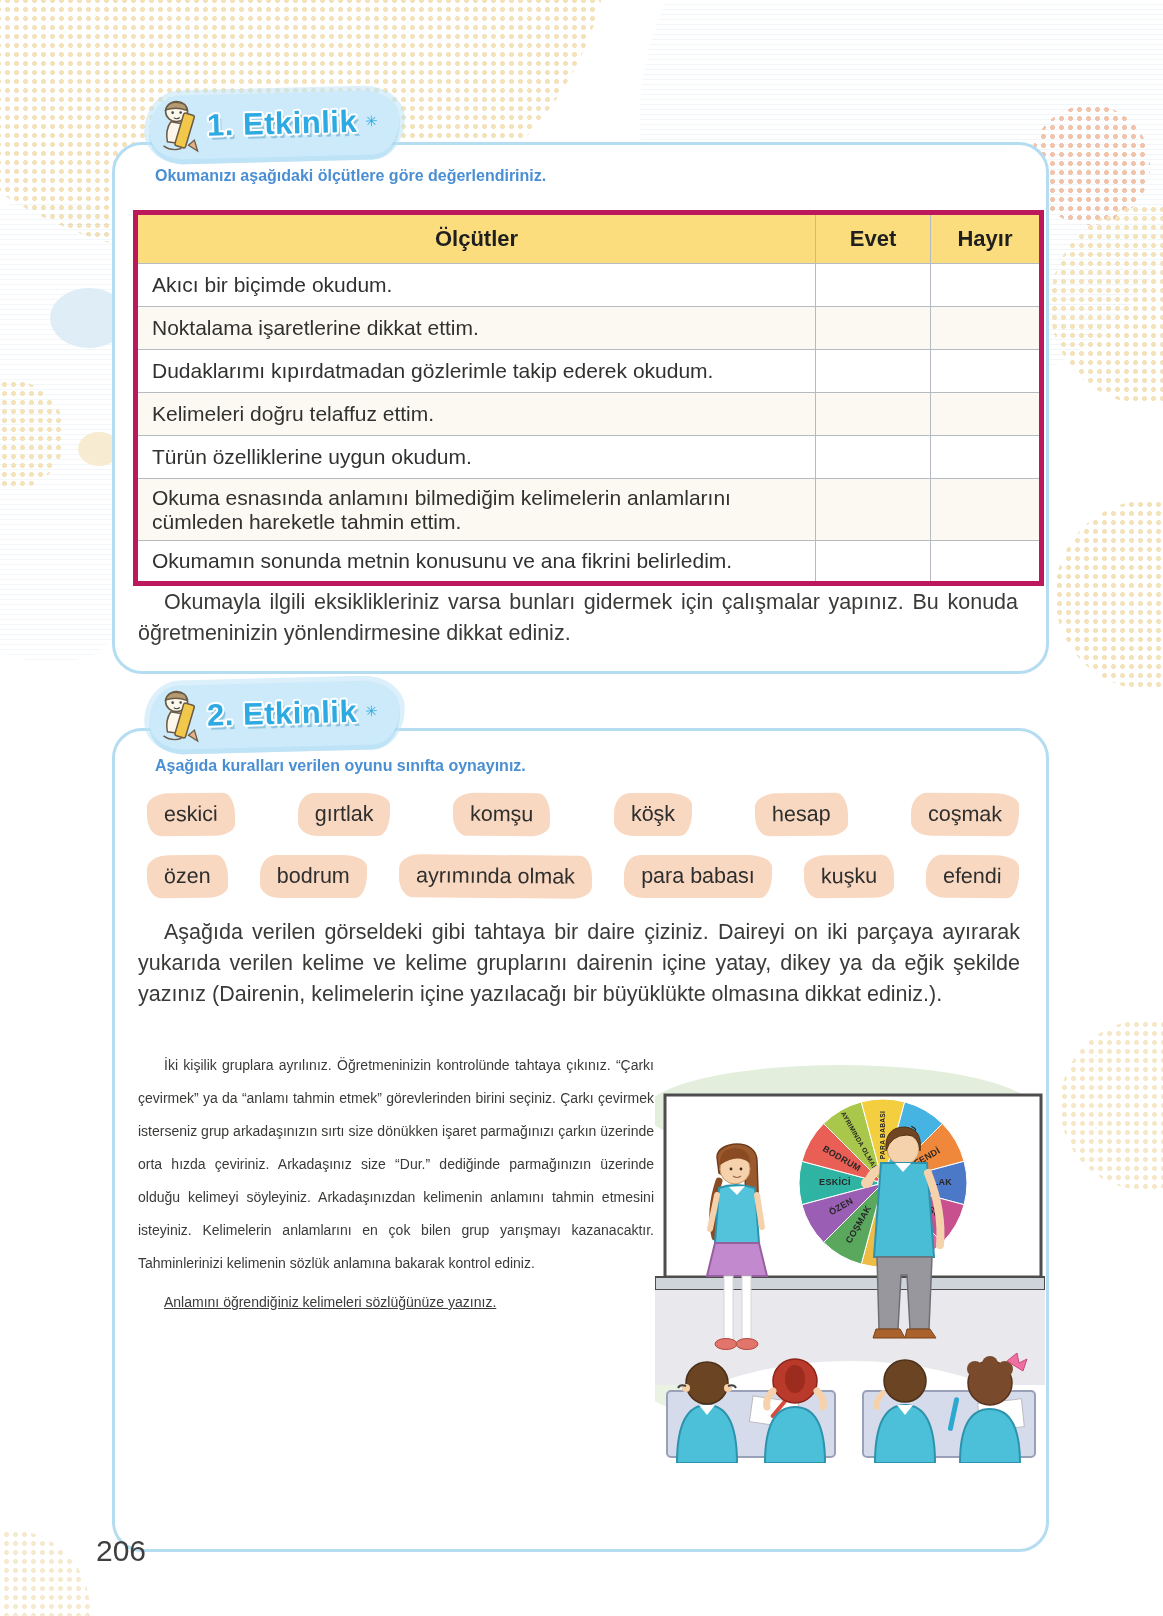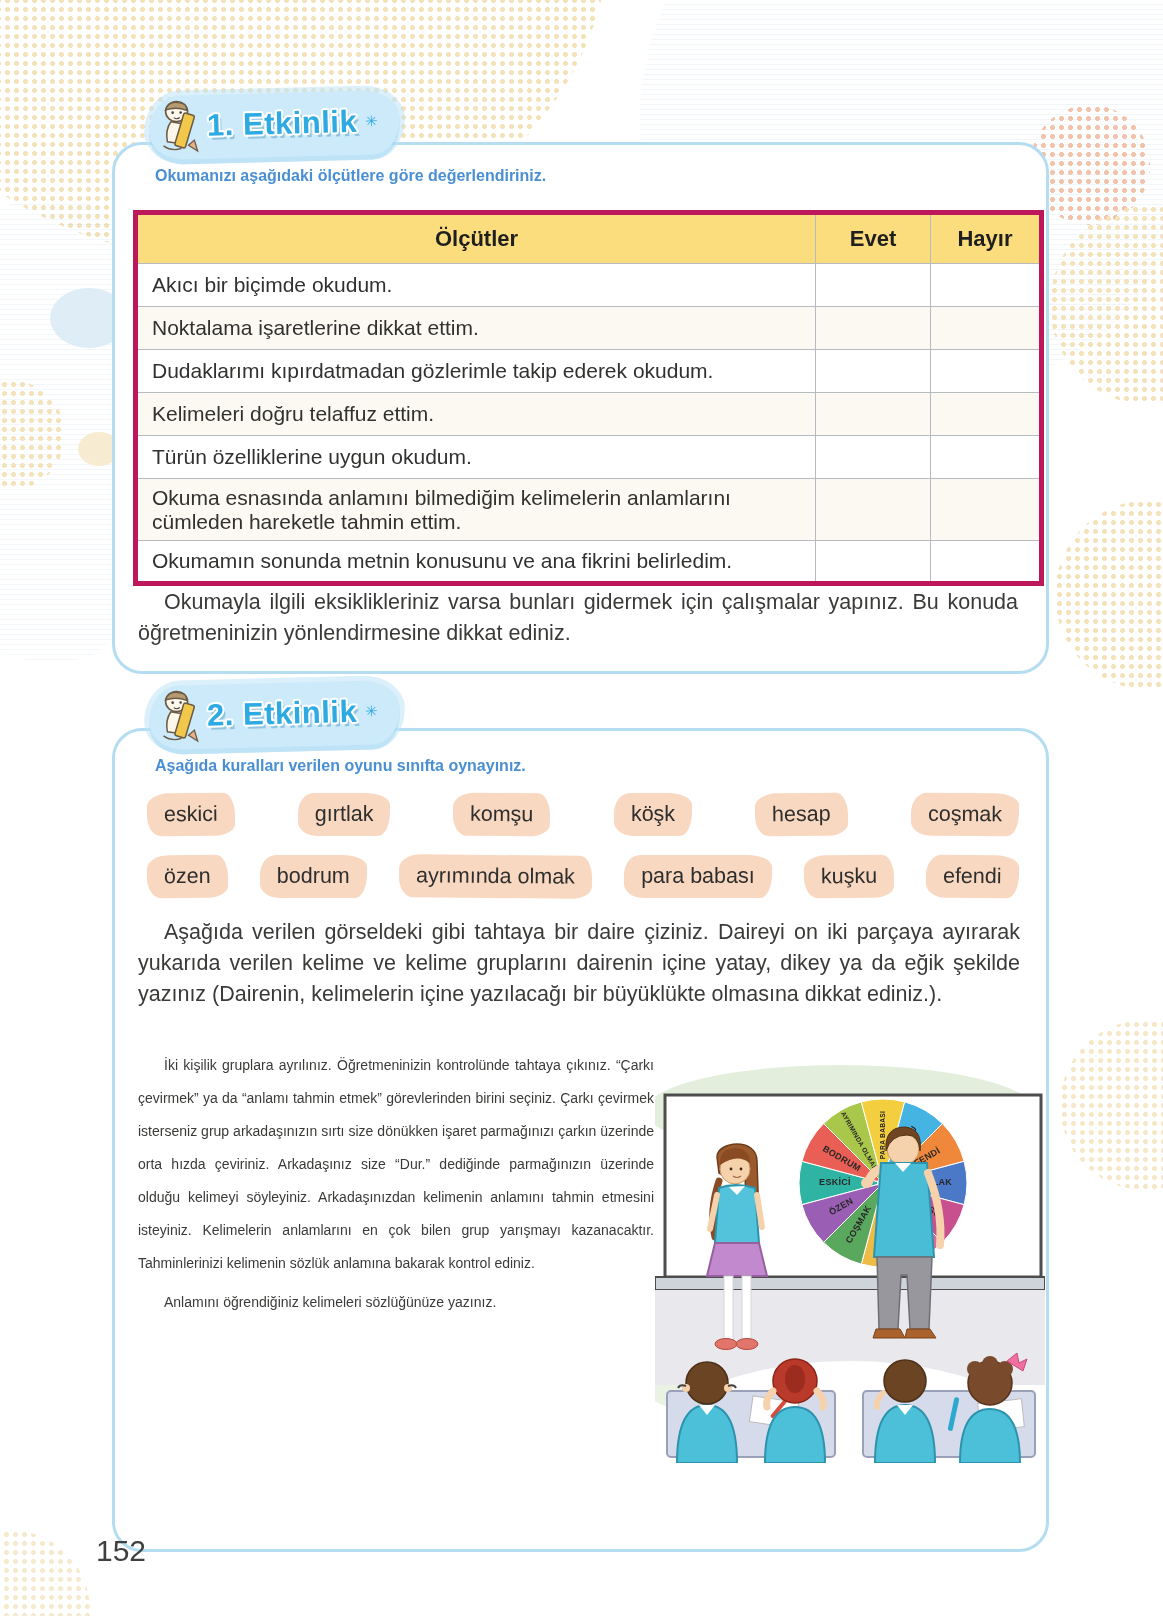--- a/index.html
+++ b/index.html
@@ -61,21 +61,21 @@
 
   
   .chips{position:absolute;left:32px;width:872px;display:flex;justify-content:space-between;align-items:center;}
   .chip{background:#f9d8c2;padding:9px 17px;font-size:21.5px;color:#2e2e2d;white-space:nowrap;
         border-radius:16px 24px 12px 20px/20px 12px 24px 14px;}
   .chip:nth-child(odd){transform:rotate(-.6deg);border-radius:22px 12px 20px 14px/14px 22px 12px 20px;}
   .chip:nth-child(3n){transform:rotate(.5deg);}
 
   .leftcol{position:absolute;left:23px;top:318px;width:516px;}
   .leftcol .p{font-size:14px;line-height:33px;text-align:justify;text-indent:26px;color:#3a3a38;}
-  .leftcol .p + .p{margin-top:6px;}
+  .leftcol .p + .p{margin-top:6px;text-decoration:underline;}
 
   .illu{position:absolute;left:540px;top:330px;width:390px;height:402px;}
 
   .pagenum{position:absolute;left:96px;top:1534px;font-size:30px;color:#3f3f3e;}
 
   .wheel-word{font-family:"Liberation Sans",sans-serif;font-size:9px;font-weight:bold;fill:#262626;
               text-anchor:middle;letter-spacing:.3px;}
   .wheel-word.small{font-size:6.6px;}
 </style>
 </head>
@@ -323,14 +323,14 @@
           <circle cx="335" cy="322" r="22" fill="#7a4a2c" stroke="#57311a" stroke-width="1.5"></circle>
           <circle cx="320" cy="308" r="8" fill="#7a4a2c"></circle>
             <circle cx="335" cy="303" r="8" fill="#7a4a2c"></circle>
           <circle cx="350" cy="308" r="8" fill="#7a4a2c"></circle>
           <path d="M352,300 l10,-8 2,10 8,-4 -4,12 z" fill="#ef6fa0" stroke="#c94b7e"></path>
         </g>
       </g>
     </svg>
   </div>
 
-  <div class="pagenum">152</div>
+  <div class="pagenum">206</div>
 </div>
 
 </body></html>

